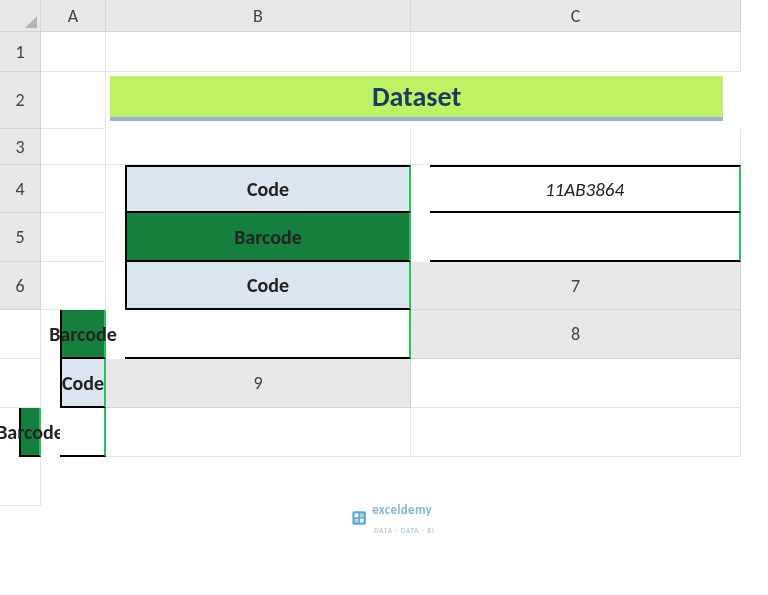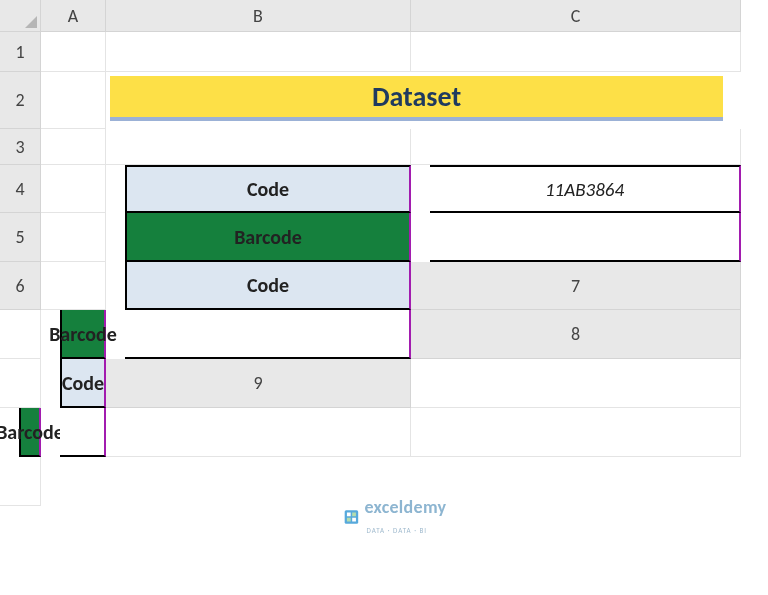--- a/index.html
+++ b/index.html
@@ -46,34 +46,34 @@
   }
   .cell {
     border-right: 1px solid #e4e4e4;
     border-bottom: 1px solid #e4e4e4;
     background: #ffffff;
   }
   
   .title-band {
     grid-column: 3 / 5;
     grid-row: 3;
-    background: #fde047;
+    background: #bef264;
     display: flex;
     align-items: center;
     justify-content: center;
     font-size: 28px;
     font-weight: bold;
     color: #1f3a5f;
     border-bottom: 4px solid #9bb1d6;
     margin: 4px 18px 8px 4px;
   }
   
   .btop { border-top: 2px solid #000; }
   .bleft { border-left: 2px solid #000; }
-  .bright { border-right: 2px solid #a21caf; margin-left: 19px; }
+  .bright { border-right: 2px solid #22c55e; margin-left: 19px; }
   .bbottom { border-bottom: 2px solid #000; }
   .label-blue {
     background: #dce6f1;
     font-weight: bold;
     font-size: 20px;
     display: flex;
     align-items: center;
     justify-content: center;
     color: #222;
   }
@@ -102,21 +102,21 @@
     transform: translateX(-40%);
     display: flex;
     align-items: center;
     gap: 4px;
     opacity: 0.85;
   }
   .watermark .wlogo {
     width: 18px; height: 18px;
     position: relative;
   }
-  .watermark .wtxt { font-size: 18px; color: #7aa9c9; font-weight: 600; letter-spacing: 0.3px; }
+  .watermark .wtxt { font-size: 13px; color: #7aa9c9; font-weight: 600; letter-spacing: 0.3px; }
   .watermark .wsub { font-size: 7px; color: #8faec5; letter-spacing: 1px; margin-left: 2px; }
 </style>
 </head>
 <body>
 
 <div class="sheet">
 
   <div class="corner">
     <svg width="12" height="12" viewBox="0 0 12 12">
         <path d="M12 0 L12 12 L0 12 Z" fill="#b6b6b6"></path>

